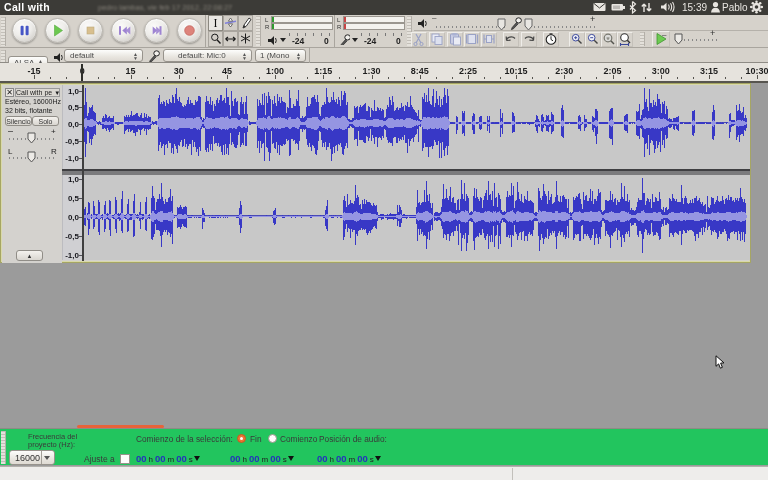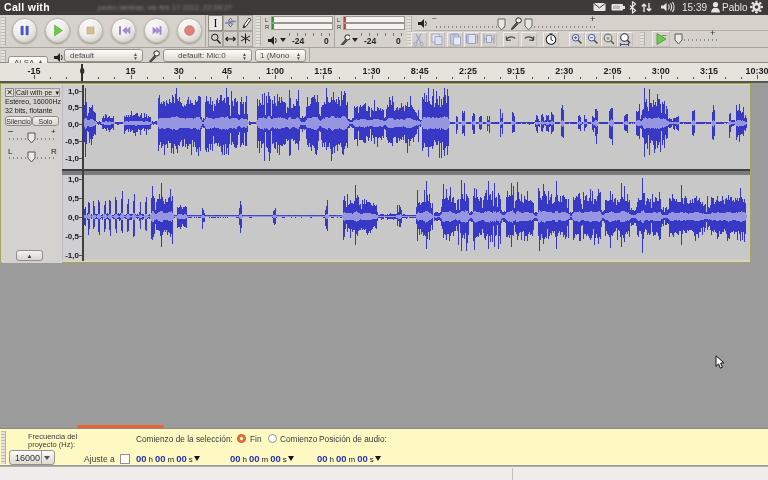--- a/index.html
+++ b/index.html
@@ -25,21 +25,21 @@
 #ruler .num{position:absolute;top:3px;font-size:9px;font-weight:bold;color:#1e1e1e;transform:translateX(-50%)}
 
 #track{left:0;top:83px;width:751px;height:180px;background:#d4d2ce;border:1px solid #a6a663;box-shadow:inset 0 0 0 1px #d9d9a8}
 #tpanel{left:1px;top:1px;width:60px;height:178px;background:#d4d2ce;font-size:8px;color:#222}
 .tbtn{background:linear-gradient(#f4f2ee,#d9d6d0);border:1px solid #908d87;border-radius:3px;text-align:center;font-size:8px;color:#333}
 .vruler{background:#d0d0d3;border-left:1px solid #bcbcc0}
 .vruler .vnum{position:absolute;right:3px;font-size:8px;font-weight:bold;color:#16161c;transform:translateY(-50%)}
 .vruler .tick{position:absolute;right:0;width:3px;height:1px;background:#55555c}
 .wavebg{background:#c8c8c8}
 
-#selbar{left:0;top:428px;width:768px;height:37px;background:#fef9c3;border-top:1px solid #8e8b85;font-size:9px;color:#3a3a3a}
+#selbar{left:0;top:428px;width:768px;height:37px;background:#22c55e;border-top:1px solid #8e8b85;font-size:9px;color:#3a3a3a}
 #statusbar{left:0;top:466px;width:768px;height:14px;background:#eeedeb;border-top:1px solid #b2b0ab}
 .tdig{color:#2433bb;font-weight:bold;font-size:9.5px}
 .tunit{color:#222;font-size:8px}
 </style></head>
 <body>
 <div class="abs" id="menubar">
   <div class="abs title">Call with</div>
   <div class="abs blur">pedro lambas, vie feb 17 2012, 22:08:27</div>
   <svg class="abs" style="left:593px;top:0" width="13" height="15" viewBox="0 0 13 15">
       <rect x="0.5" y="3" width="12" height="8" rx="1" fill="#e8e5e0"></rect>
@@ -293,21 +293,21 @@
     <div class="num" style="left:34.1px">-15</div>
     <div class="num" style="left:82.3px">0</div>
     <div class="num" style="left:130.5px">15</div>
     <div class="num" style="left:178.7px">30</div>
     <div class="num" style="left:226.9px">45</div>
     <div class="num" style="left:275.1px">1:00</div>
     <div class="num" style="left:323.3px">1:15</div>
     <div class="num" style="left:371.5px">1:30</div>
     <div class="num" style="left:419.7px">8:45</div>
     <div class="num" style="left:467.9px">2:25</div>
-    <div class="num" style="left:516.1px">9:15</div>
+    <div class="num" style="left:516.1px">10:15</div>
     <div class="num" style="left:564.3px">2:30</div>
     <div class="num" style="left:612.5px">2:05</div>
     <div class="num" style="left:660.7px">3:00</div>
     <div class="num" style="left:708.9px">3:15</div>
     <div class="num" style="left:757.1px">10:30</div>
     <div class="abs" style="left:34.1px;top:12px;width:1px;height:4px;background:#55534e"></div>
     <div class="abs" style="left:50.2px;top:14px;width:1px;height:2px;background:#55534e"></div>
     <div class="abs" style="left:66.2px;top:14px;width:1px;height:2px;background:#55534e"></div>
     <div class="abs" style="left:82.3px;top:12px;width:1px;height:4px;background:#55534e"></div>
     <div class="abs" style="left:98.4px;top:14px;width:1px;height:2px;background:#55534e"></div>

